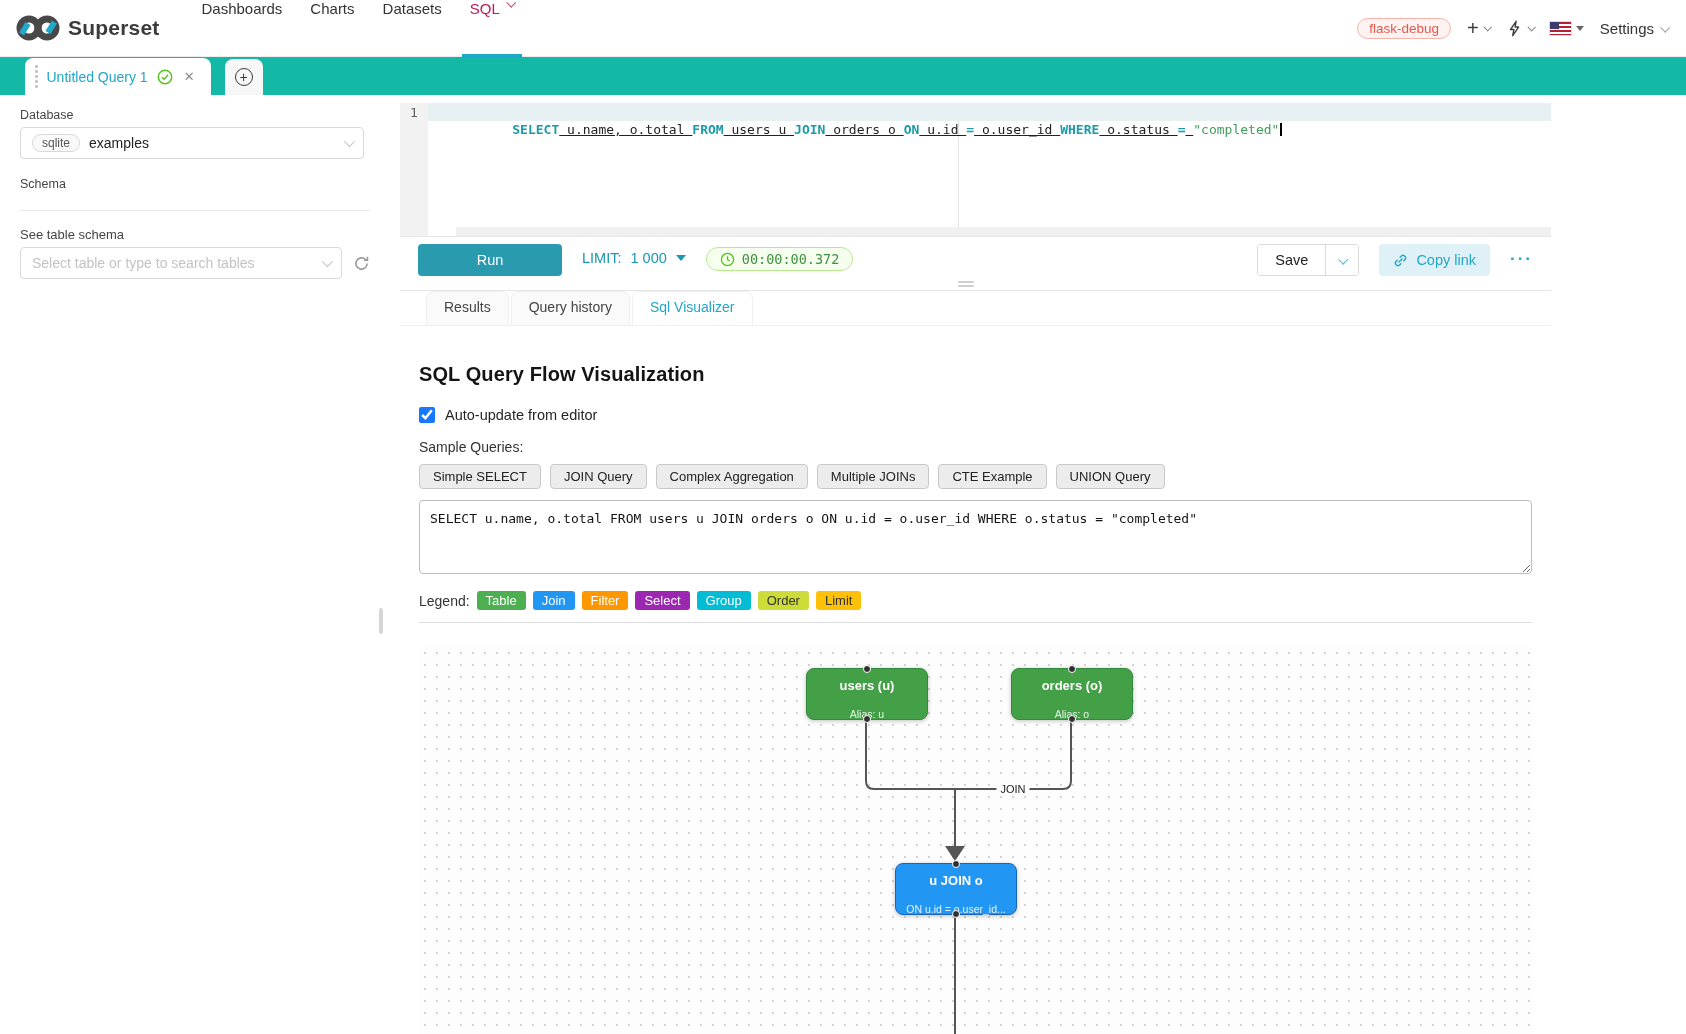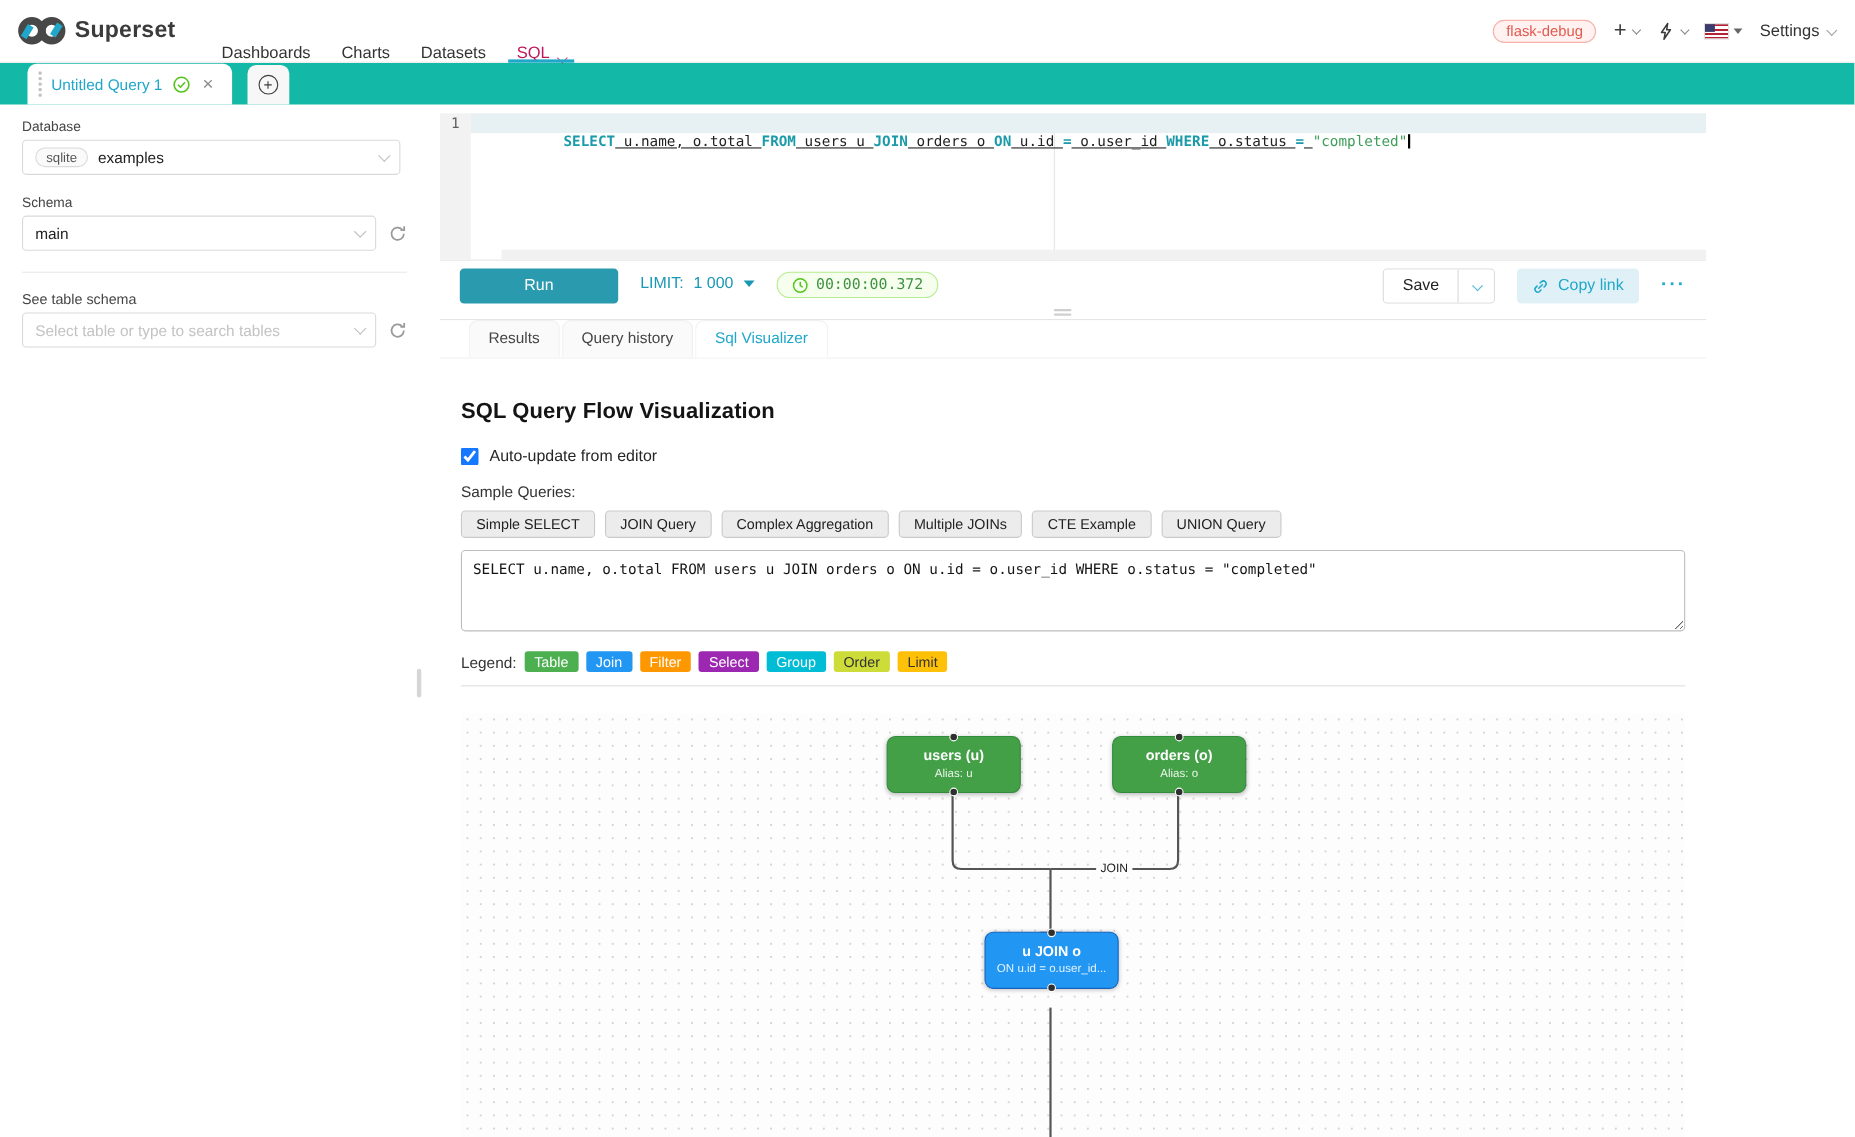--- a/index.html
+++ b/index.html
@@ -6,21 +6,21 @@
   html,body { width:1686px; height:1034px; background:#fff; overflow:hidden;
     font-family:"Liberation Sans", sans-serif; color:#333; }
 
   
   .navbar { height:57px; display:flex; align-items:stretch; justify-content:space-between;
     padding:0 18px 0 16px; border-bottom:1px solid #ececec; background:#fff; position:relative;}
   .nav-left { display:flex; align-items:center; }
   .logo { display:flex; align-items:center; gap:8px; margin-right:28px; }
   .brand { font-size:21px; font-weight:700; color:#3b3b3b; letter-spacing:.2px;}
   .nav-menu { display:flex; list-style:none; height:100%; }
-  .nav-item { display:flex; align-items:flex-end; padding:0 14px; font-size:15px; color:#333;
+  .nav-item { display:flex; align-items:flex-start; padding:0 14px; font-size:15px; color:#333;
     position:relative; cursor:pointer; height:57px;}
   .nav-item.active { color:#be185d; }
   .nav-item.active .underline { position:absolute; left:6px; right:6px; bottom:0; height:3px; background:#20A7C9;}
   .chev { display:inline-block; width:7px; height:7px; border-right:1.6px solid currentColor;
     border-bottom:1.6px solid currentColor; transform:rotate(45deg) translateY(-1px); margin-left:7px; opacity:.8;}
   .nav-right { display:flex; align-items:center; gap:16px; }
   .env-pill { font-size:13.5px; color:#e25a4f; background:#fff2f0; border:1px solid #f5b3aa;
     border-radius:12px; padding:2px 11px; }
   .icon-group { display:flex; align-items:center; gap:5px; cursor:pointer; color:#444;}
   .plus-glyph { font-size:20px; line-height:1; color:#3c3c3c; font-weight:400;}
@@ -126,21 +126,21 @@
   .viz hr { border:none; border-top:1px solid #dedede; margin-bottom:24px; }
 
   
   .canvas { position:relative; width:1113px; height:405px; overflow:hidden;
     background-image:radial-gradient(#d4d4d4 1px, transparent 1.1px); background-size:12px 12px;
     background-color:#fdfdfd;}
   .edges { position:absolute; inset:0; }
   .flow-node { position:absolute; width:122px; height:52px; border-radius:8px; text-align:center;
     color:#fff; box-shadow:0 1px 4px rgba(0,0,0,.25); cursor:pointer;}
   .flow-node .nt { font-size:13px; font-weight:700; margin-top:9px; }
-  .flow-node .ns { font-size:10.5px; opacity:.88; margin-top:3px; }
+  .flow-node .ns { font-size:10.5px; opacity:.88; margin-top:15px; }
   .handle { position:absolute; left:50%; width:8px; height:8px; margin-left:-4px; border-radius:50%;
     background:#2f2f2f; border:1.6px solid #fff; }
   .handle.top { top:-4px; } .handle.bottom { bottom:-4px; }
   .edge-label { position:absolute; left:594px; top:142px; transform:translate(-50%,-50%);
     background:#fdfdfd; padding:0 4px; font-size:11px; color:#222;}
 </style>
 </head>
 <body>
 
 <div class="navbar">
@@ -222,32 +222,20 @@
     <span class="field-label">Database</span>
     <div class="select mb18">
       <span class="grow">
         <span class="engine-pill">sqlite</span>
         <span>examples</span>
       </span>
       <span class="sel-chev"></span>
     </div>
 
     <span class="field-label">Schema</span>
-    <div class="side-row">
-      <div class="select">
-        <span class="grow">
-            <span>main</span>
-          </span>
-        <span class="sel-chev"></span>
-      </div>
-      <svg class="refresh-btn" viewBox="0 0 16 16">
-        <path d="M13.3 8 a5.3 5.3 0 1 1 -1.55 -3.75" fill="none" stroke="#999" stroke-width="1.5"></path>
-        <path d="M13.6 1.6 V4.8 H10.4" fill="none" stroke="#999" stroke-width="1.5"></path>
-      </svg>
-    </div>
 
     <hr class="side-divider">
 
     <span class="field-label" style="font-size:13px;">See table schema</span>
     <div class="side-row">
       <div class="select">
         <span class="grow">
             <span class="placeholder">Select table or type to search tables</span>
           </span>
         <span class="sel-chev"></span>
@@ -372,21 +360,21 @@
           <div class="nt">users (u)</div>
           <div class="ns">Alias: u</div>
           <span class="handle bottom"></span>
         </div>
         <div class="flow-node" style="left: 592px; top: 21px; background: rgb(67, 160, 71); border: 1.5px solid rgb(51, 138, 62);">
           <span class="handle top"></span>
           <div class="nt">orders (o)</div>
           <div class="ns">Alias: o</div>
           <span class="handle bottom"></span>
         </div>
-        <div class="flow-node" style="left: 476px; top: 199px; background: rgb(33, 150, 243); border: 1.5px solid rgb(21, 101, 192);">
+        <div class="flow-node" style="left: 476px; top: 216px; background: rgb(33, 150, 243); border: 1.5px solid rgb(21, 101, 192);">
           <span class="handle top"></span>
           <div class="nt">u JOIN o</div>
           <div class="ns">ON u.id = o.user_id...</div>
           <span class="handle bottom"></span>
         </div>
       </div>
     </div>
   </div>
 </div>
 

